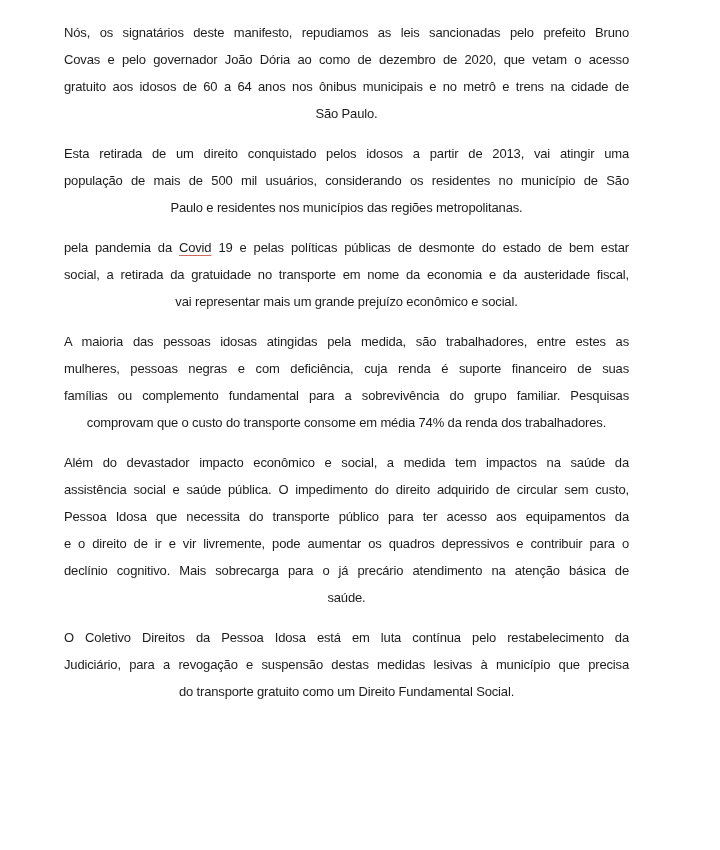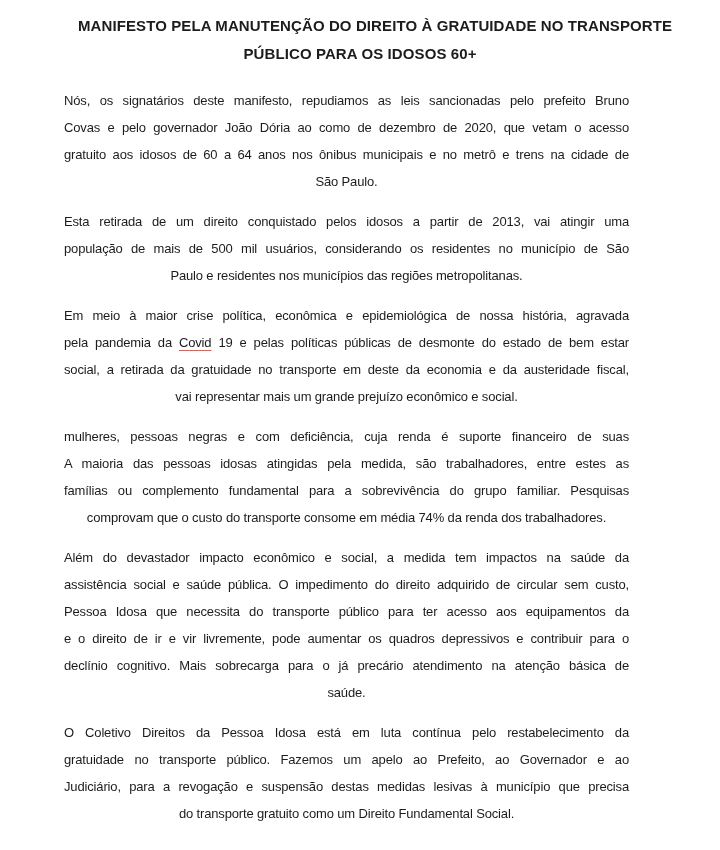--- a/index.html
+++ b/index.html
@@ -56,56 +56,50 @@
     text-decoration-color: #cf6a5f;
     text-decoration-thickness: 1px;
     text-underline-offset: 3px;
     text-decoration: underline;
   }
 </style>
 </head>
 <body>
 
 <div class="page">
-  <div class="doc-title" id="doc-title">
-      <div class="title-line">MANIFESTO PELA MANUTENÇÃO DO DIREITO À GRATUIDADE NO TRANSPORTE</div>
-      <div class="title-line">PÚBLICO PARA OS IDOSOS 60+</div>
-    </div>
   <div class="doc-body" id="doc-body">
       <div class="para">
         <div class="line fill">Nós, os signatários deste manifesto, repudiamos as leis sancionadas pelo prefeito Bruno</div>
         <div class="line fill">Covas e pelo governador João Dória ao como de dezembro de 2020, que vetam o acesso</div>
         <div class="line fill">gratuito aos idosos de 60 a 64 anos nos ônibus municipais e no metrô e trens na cidade de</div>
         <div class="line">São Paulo.</div>
       </div>
       <div class="para">
         <div class="line fill">Esta retirada de um direito conquistado pelos idosos a partir de 2013, vai atingir uma</div>
         <div class="line fill">população de mais de 500 mil usuários, considerando os residentes no município de São</div>
         <div class="line">Paulo e residentes nos municípios das regiões metropolitanas.</div>
       </div>
       <div class="para">
-        <div class="line fill">Em meio à maior crise política, econômica e epidemiológica de nossa história, agravada</div>
         <div class="line fill">pela pandemia da <span class="spell-error" style="text-decoration-color: rgb(207, 106, 95);">Covid</span> 19 e pelas políticas públicas de desmonte do estado de bem estar</div>
-        <div class="line fill">social, a retirada da gratuidade no transporte em deste da economia e da austeridade fiscal,</div>
+        <div class="line fill">social, a retirada da gratuidade no transporte em nome da economia e da austeridade fiscal,</div>
         <div class="line">vai representar mais um grande prejuízo econômico e social.</div>
       </div>
       <div class="para">
+        <div class="line fill">A maioria das pessoas idosas atingidas pela medida, são trabalhadores, entre estes as</div>
         <div class="line fill">mulheres, pessoas negras e com deficiência, cuja renda é suporte financeiro de suas</div>
-        <div class="line fill">A maioria das pessoas idosas atingidas pela medida, são trabalhadores, entre estes as</div>
         <div class="line fill">famílias ou complemento fundamental para a sobrevivência do grupo familiar. Pesquisas</div>
         <div class="line">comprovam que o custo do transporte consome em média 74% da renda dos trabalhadores.</div>
       </div>
       <div class="para">
         <div class="line fill">Além do devastador impacto econômico e social, a medida tem impactos na saúde da</div>
         <div class="line fill">assistência social e saúde pública. O impedimento do direito adquirido de circular sem custo,</div>
         <div class="line fill">Pessoa Idosa que necessita do transporte público para ter acesso aos equipamentos da</div>
         <div class="line fill">e o direito de ir e vir livremente, pode aumentar os quadros depressivos e contribuir para o</div>
         <div class="line fill">declínio cognitivo. Mais sobrecarga para o já precário atendimento na atenção básica de</div>
         <div class="line">saúde.</div>
       </div>
       <div class="para">
         <div class="line fill">O Coletivo Direitos da Pessoa Idosa está em luta contínua pelo restabelecimento da</div>
-        <div class="line fill">gratuidade no transporte público. Fazemos um apelo ao Prefeito, ao Governador e ao</div>
         <div class="line fill">Judiciário, para a revogação e suspensão destas medidas lesivas à município que precisa</div>
         <div class="line">do transporte gratuito como um Direito Fundamental Social.</div>
       </div>
     </div>
 </div>
 
 </body></html>

